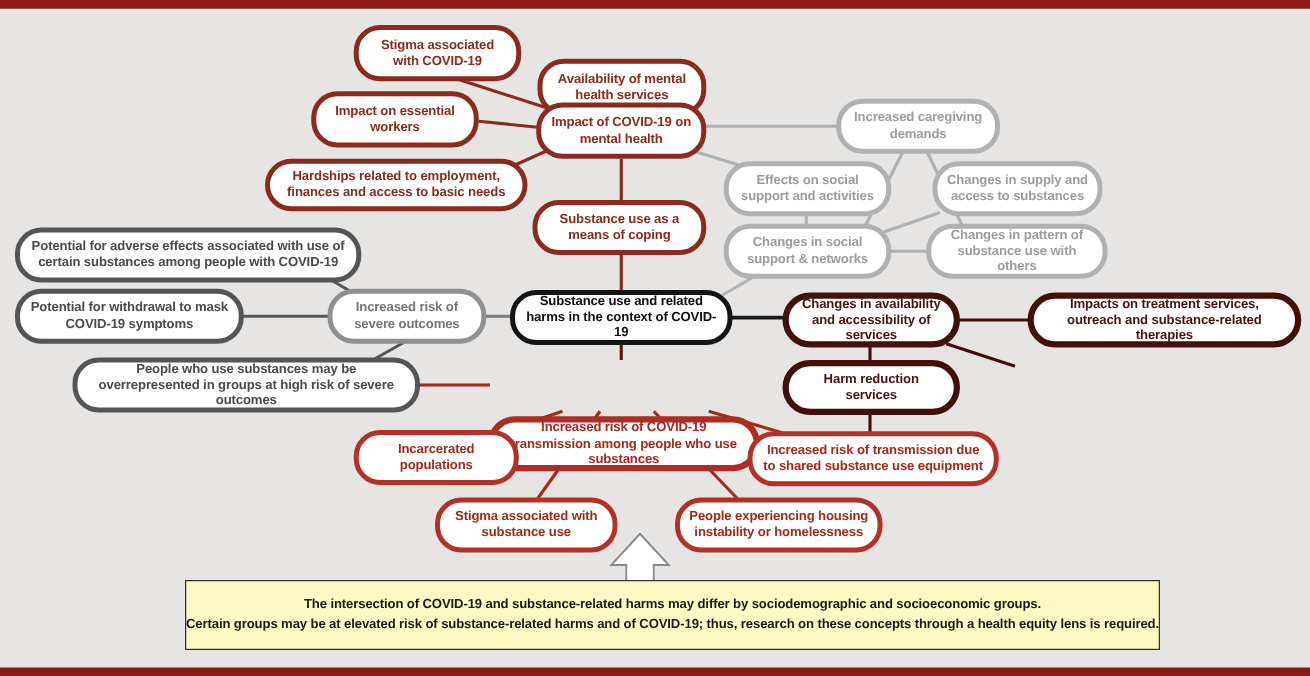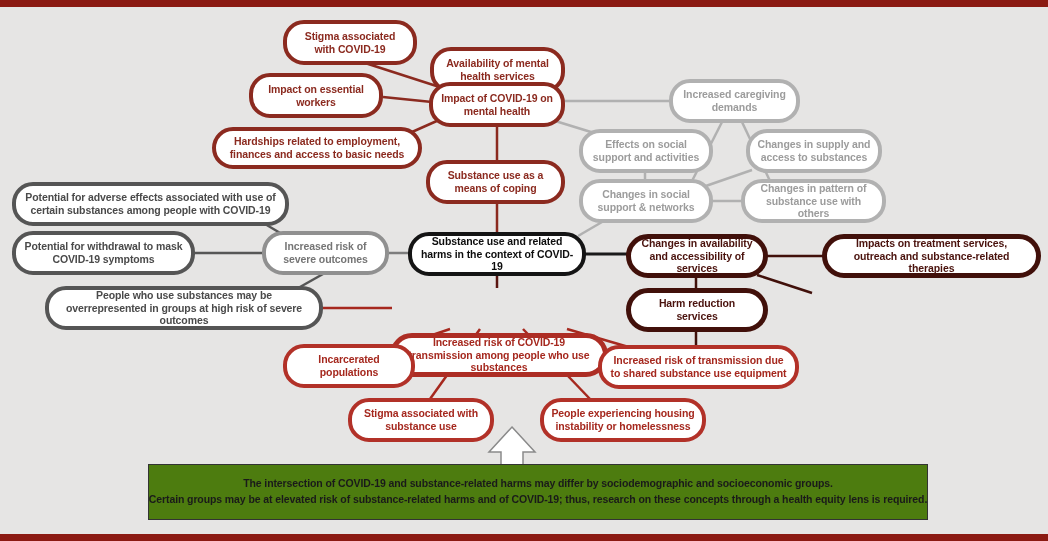--- a/index.html
+++ b/index.html
@@ -18,21 +18,21 @@
   .maroon{border:4px solid #8b2a1f;color:#8b2a1f;}
   .gray-light{border:4px solid #b1b1b1;color:#9c9c9c;}
   .gray-dark{border:4px solid #555555;color:#4a4a4a;}
   .gray-mid{border:4px solid #909090;color:#757575;}
   .black{border:4px solid #141414;color:#0d0d0d;}
   .maroon-dark{border:5px solid #41100a;color:#4a120d;border-radius:22px;}
   .red{border:4px solid #b23128;color:#a5281e;}
   .red-thick{border:5px solid #ad2d24;color:#a5281e;border-radius:22px;margin-top:47px;}
   .footer-box{
     position:absolute;left:148px;top:464px;width:780px;height:56px;box-sizing:border-box;
-    background:#4d7c0f;border:1.5px solid #333333;display:flex;flex-direction:column;
+    background:#fef9c3;border:1.5px solid #333333;display:flex;flex-direction:column;
     align-items:center;justify-content:center;color:#1a1a1a;font-weight:bold;
     font-size:10.5px;line-height:1.5;letter-spacing:-0.1px;white-space:nowrap;
   }
 </style>
 </head>
 <body>
 
 <div class="canvas">
 
   <div class="bar top"></div>
@@ -97,21 +97,21 @@
   <div class="node gray-light" style="left:669px;top:79px;width:131px;height:44px;">Increased caregiving demands</div>
   <div class="node gray-light" style="left:579px;top:129px;width:134px;height:44px;">Effects on social support and activities</div>
   <div class="node gray-light" style="left:746px;top:129px;width:136px;height:44px;">Changes in supply and access to substances</div>
   <div class="node gray-light" style="left:579px;top:179px;width:134px;height:44px;">Changes in social support &amp; networks</div>
   <div class="node gray-light" style="left:741px;top:179px;width:145px;height:44px;">Changes in pattern of substance use with others</div>
 
   <div class="node gray-dark" style="left:12px;top:182px;width:277px;height:44px;">Potential for adverse effects associated with use of certain substances among people with COVID-19</div>
   <div class="node gray-dark" style="left:12px;top:231px;width:183px;height:44px;">Potential for withdrawal to mask COVID-19 symptoms</div>
   <div class="node gray-mid" style="left:262px;top:231px;width:127px;height:44px;">Increased risk of severe outcomes</div>
   <div class="node black" style="left:408px;top:232px;width:178px;height:44px;">Substance use and related harms in the context of COVID-19</div>
-  <div class="node gray-dark" style="left:45px;top:286px;width:278px;height:44px;">People who use substances may be overrepresented in groups at high risk of severe outcomes</div>
+  <div class="node gray-dark" style="left:58px;top:286px;width:278px;height:44px;">People who use substances may be overrepresented in groups at high risk of severe outcomes</div>
   <div class="node red-thick" style="left:390px;top:286px;width:218px;height:44px;">Increased risk of COVID-19 transmission among people who use substances</div>
 
   <div class="node maroon-dark" style="left:626px;top:234px;width:142px;height:44px;">Changes in availability and accessibility of services</div>
   <div class="node maroon-dark" style="left:822px;top:234px;width:219px;height:44px;">Impacts on treatment services, outreach and substance-related therapies</div>
   <div class="node maroon-dark" style="left:626px;top:288px;width:142px;height:44px;">Harm reduction services</div>
 
   <div class="node red" style="left:283px;top:344px;width:132px;height:44px;">Incarcerated populations</div>
   <div class="node red" style="left:598px;top:345px;width:201px;height:44px;">Increased risk of transmission due to shared substance use equipment</div>
   <div class="node red" style="left:348px;top:398px;width:146px;height:44px;">Stigma associated with substance use</div>
   <div class="node red" style="left:540px;top:398px;width:166px;height:44px;">People experiencing housing instability or homelessness</div>

